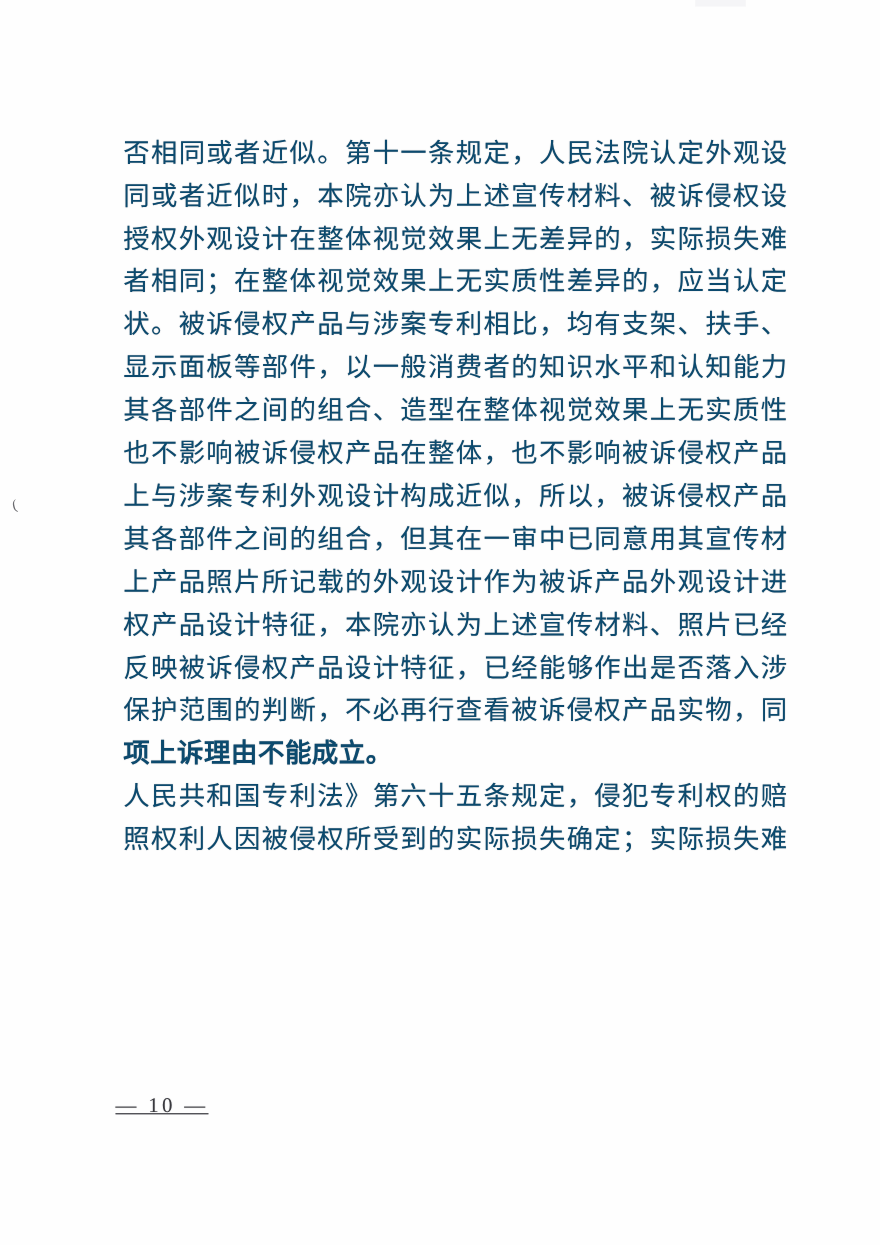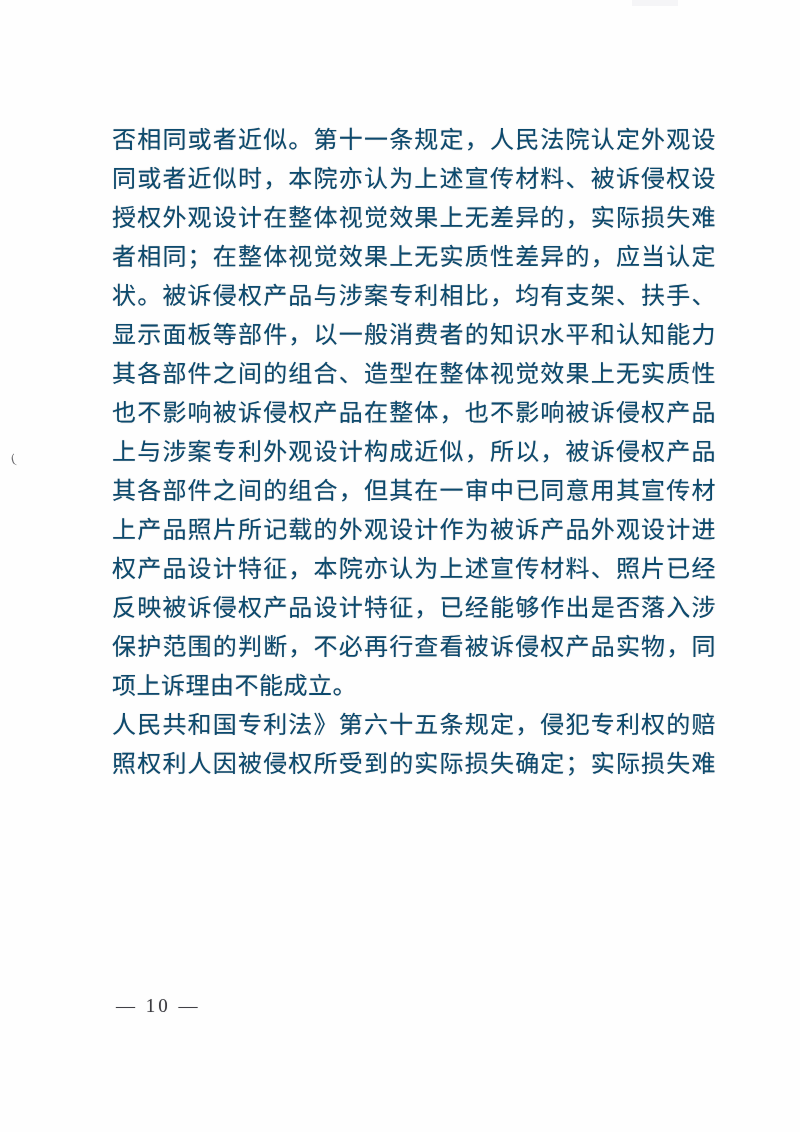--- a/index.html
+++ b/index.html
@@ -53,32 +53,34 @@
     white-space: normal;
     text-align: justify;
     text-align-last: justify;
     color: #0c4a6e;
     text-shadow: 0 0 1px rgba(70, 70, 78, 0.45);
     overflow: hidden;
   }
   .line.no-justify {
     text-align: left;
     text-align-last: left;
+    font-weight: bold;
   }
   .line.indent {
     text-indent: 31px;
   }
   .footer {
     position: absolute;
-    left: 116px;
+    left: 105px;
     top: 995px;
     font-size: 19px;
     letter-spacing: 3px;
     color: #3a3a3f;
     text-shadow: 0 0 1px rgba(70, 70, 78, 0.4);
+    text-decoration: underline;
   }
 </style>
 </head>
 <body>
 
 <div class="page">
 
   <div class="scan-band"></div>
 
   <div class="speck">(</div>

